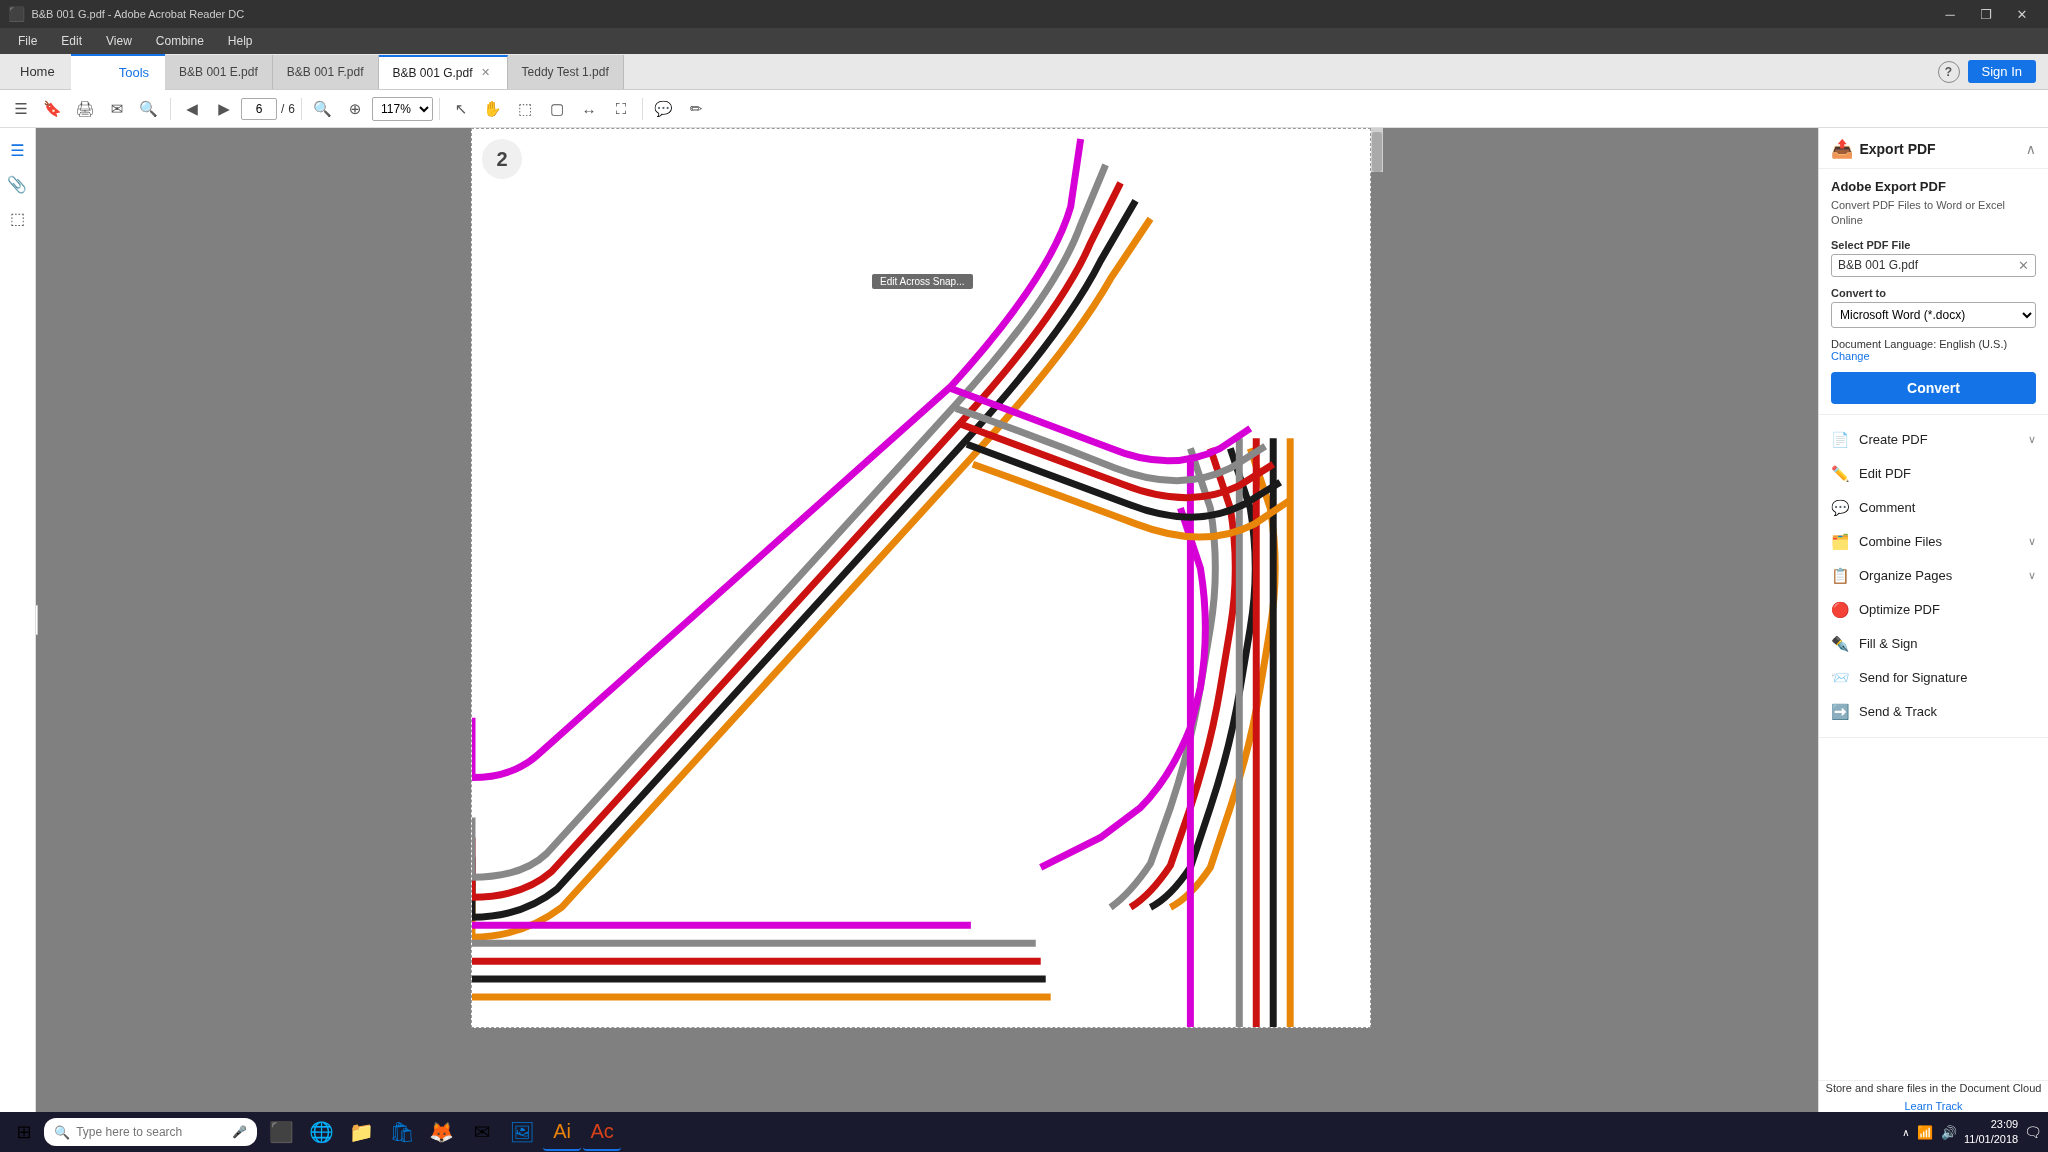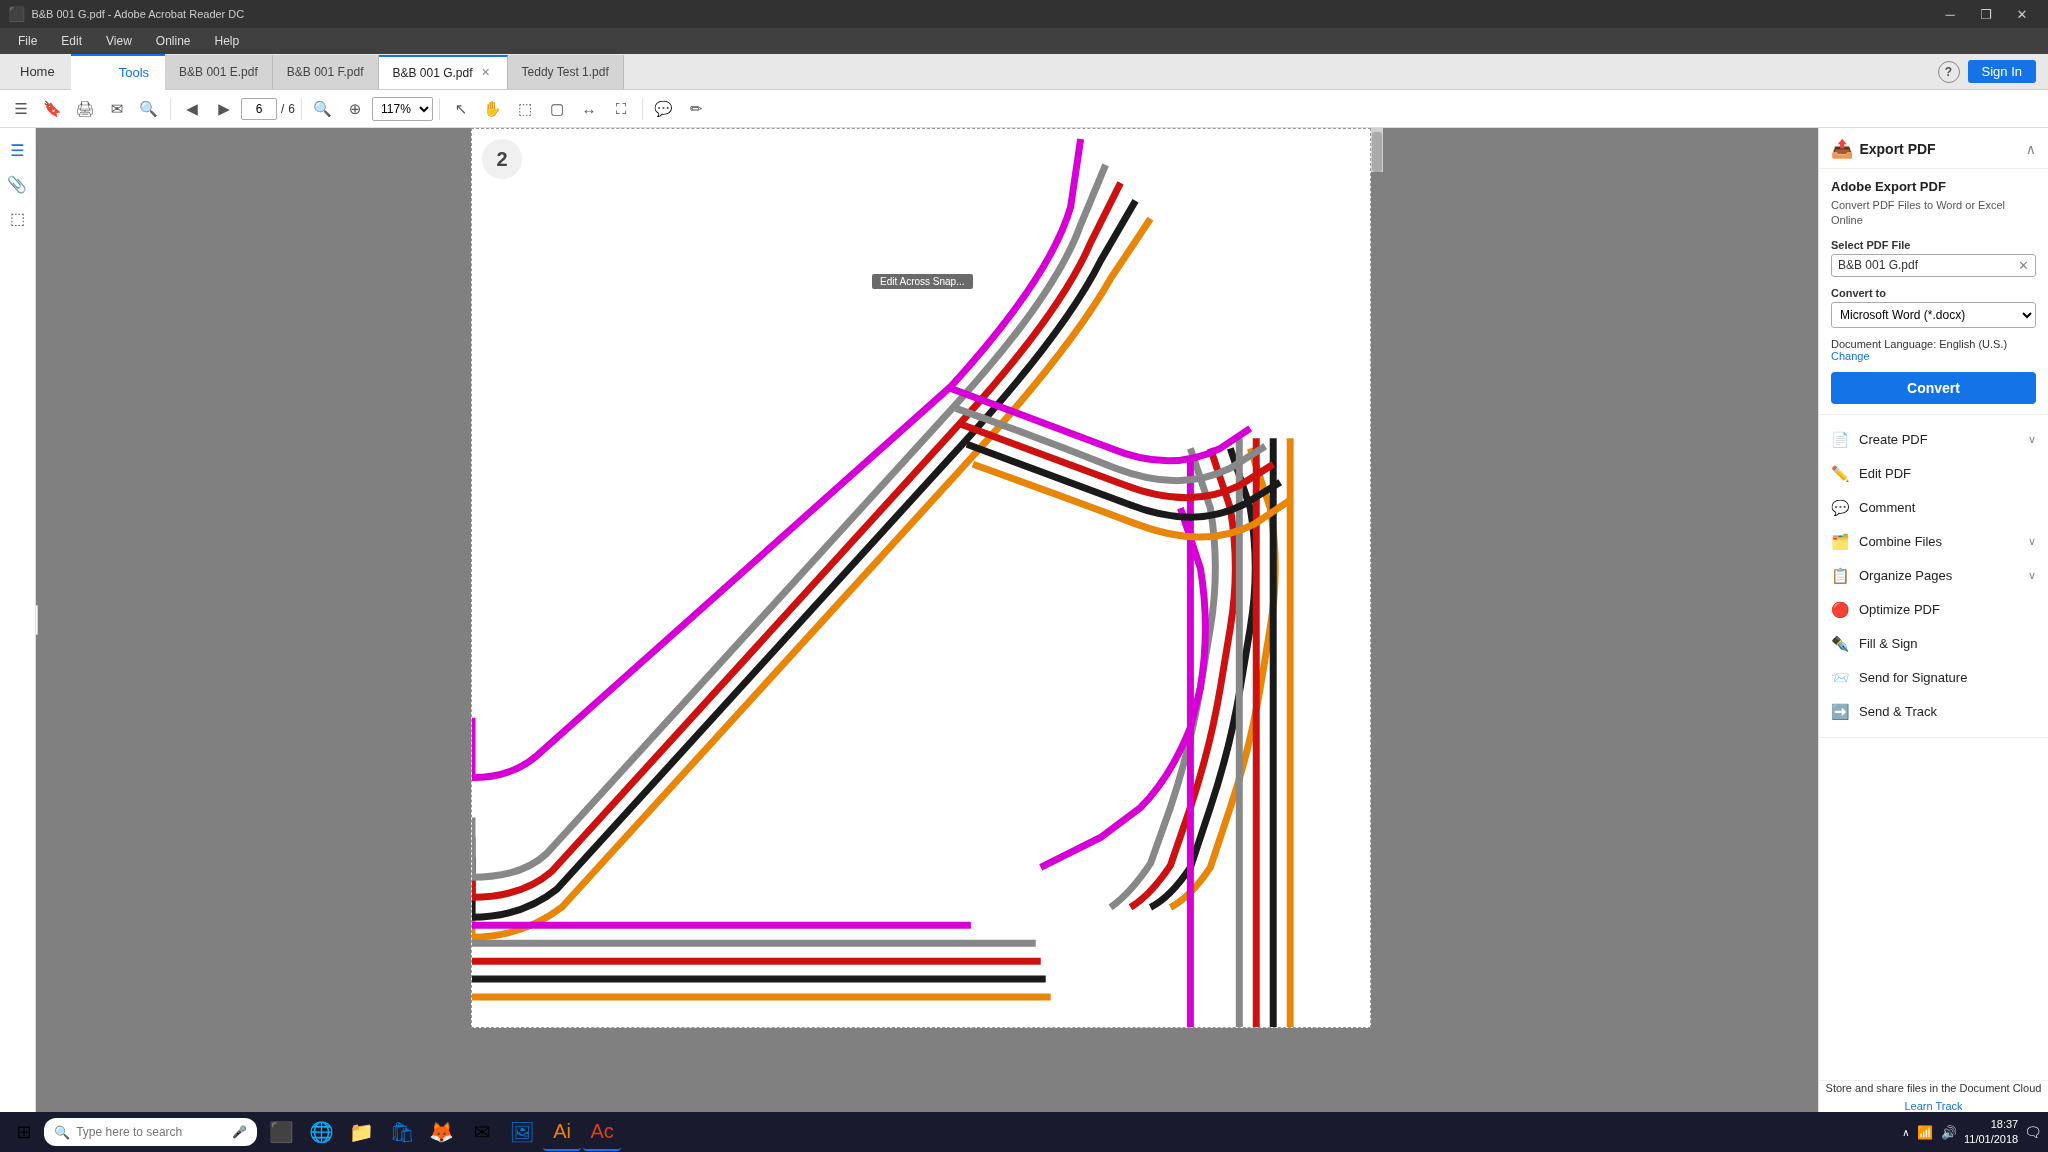--- a/index.html
+++ b/index.html
@@ -515,21 +515,21 @@
     <div class="win-btn">─</div>
     <div class="win-btn">❐</div>
     <div class="win-btn close">✕</div>
   </div>
 </div>
 
 <div id="menu-bar">
   <span class="menu-item">File</span>
   <span class="menu-item">Edit</span>
   <span class="menu-item">View</span>
-  <span class="menu-item">Online</span>
+  <span class="menu-item">Combine</span>
   <span class="menu-item">Help</span>
 </div>
 
 <div id="nav-tabs-row">
   <div class="nav-home-tools">
     <div class="nav-btn">Home</div>
     <div class="nav-btn active">Tools</div>
   </div>
 
   <div id="pdf-tabs">
@@ -781,18 +781,18 @@
     <div class="taskbar-app active" style="color:#d7421b;">Ac</div>
   </div>
 
   <div class="taskbar-right">
     <div class="sys-icons">
       <span style="font-size:10px;">∧</span>
       <span>📶</span>
       <span>🔊</span>
     </div>
     <div class="taskbar-clock">
-      <div>18:37</div>
+      <div>23:09</div>
       <div>11/01/2018</div>
     </div>
     <span style="font-size:14px;">🗨</span>
   </div>
 </div>
 
 </body></html>

